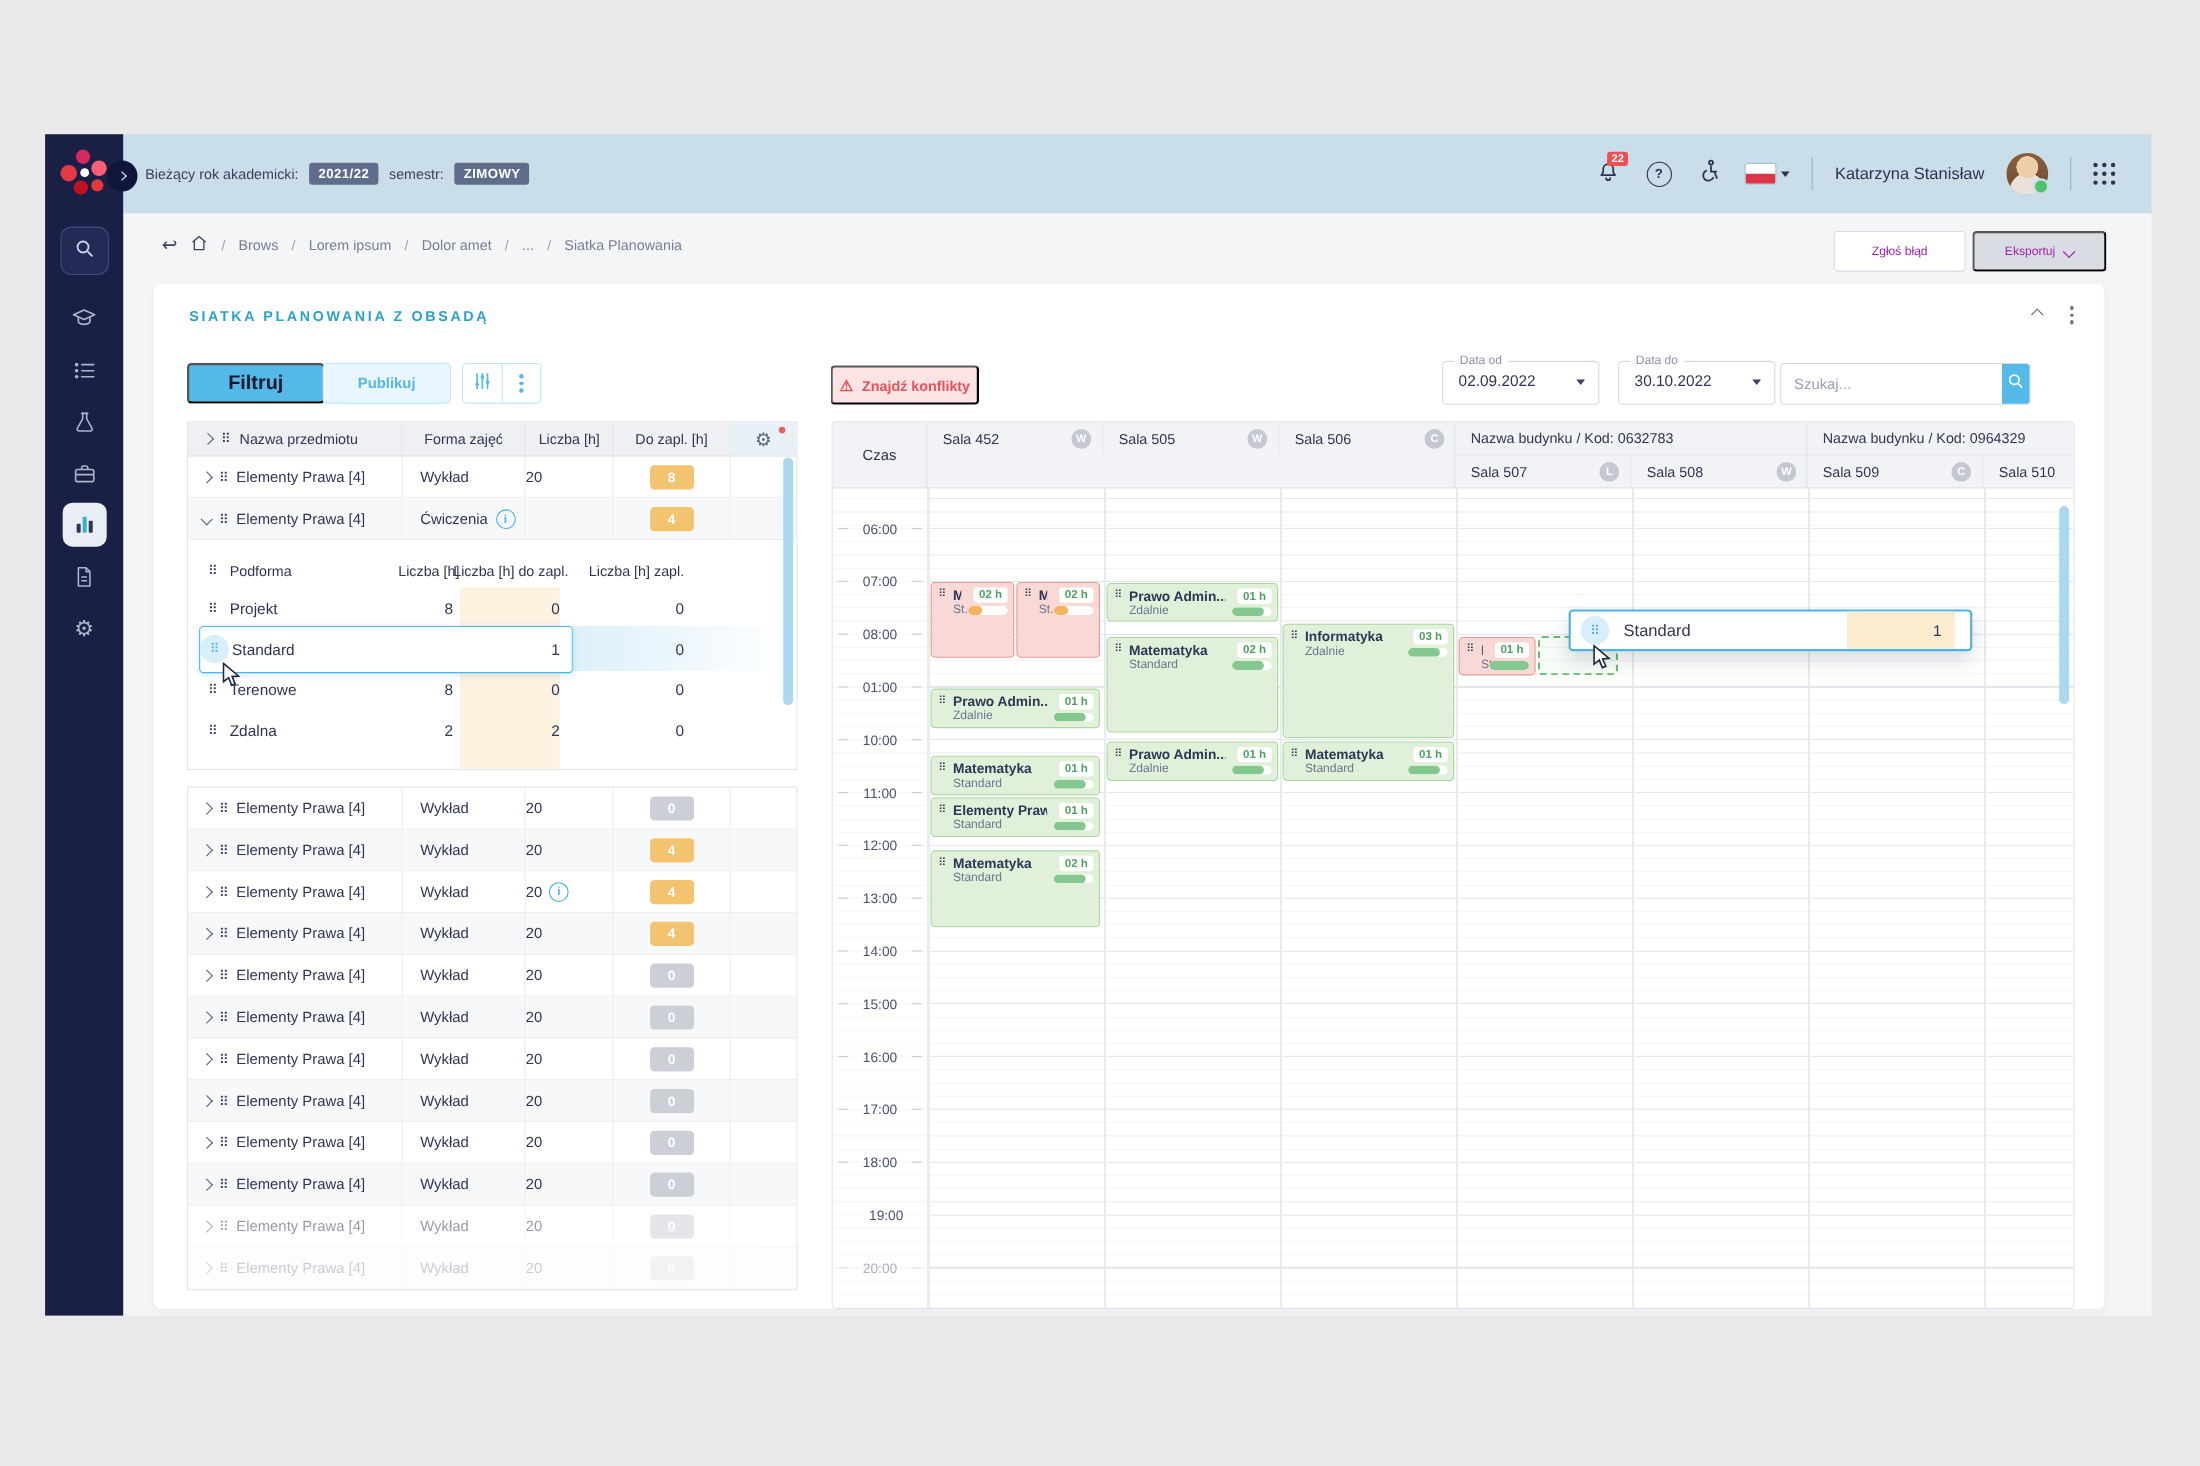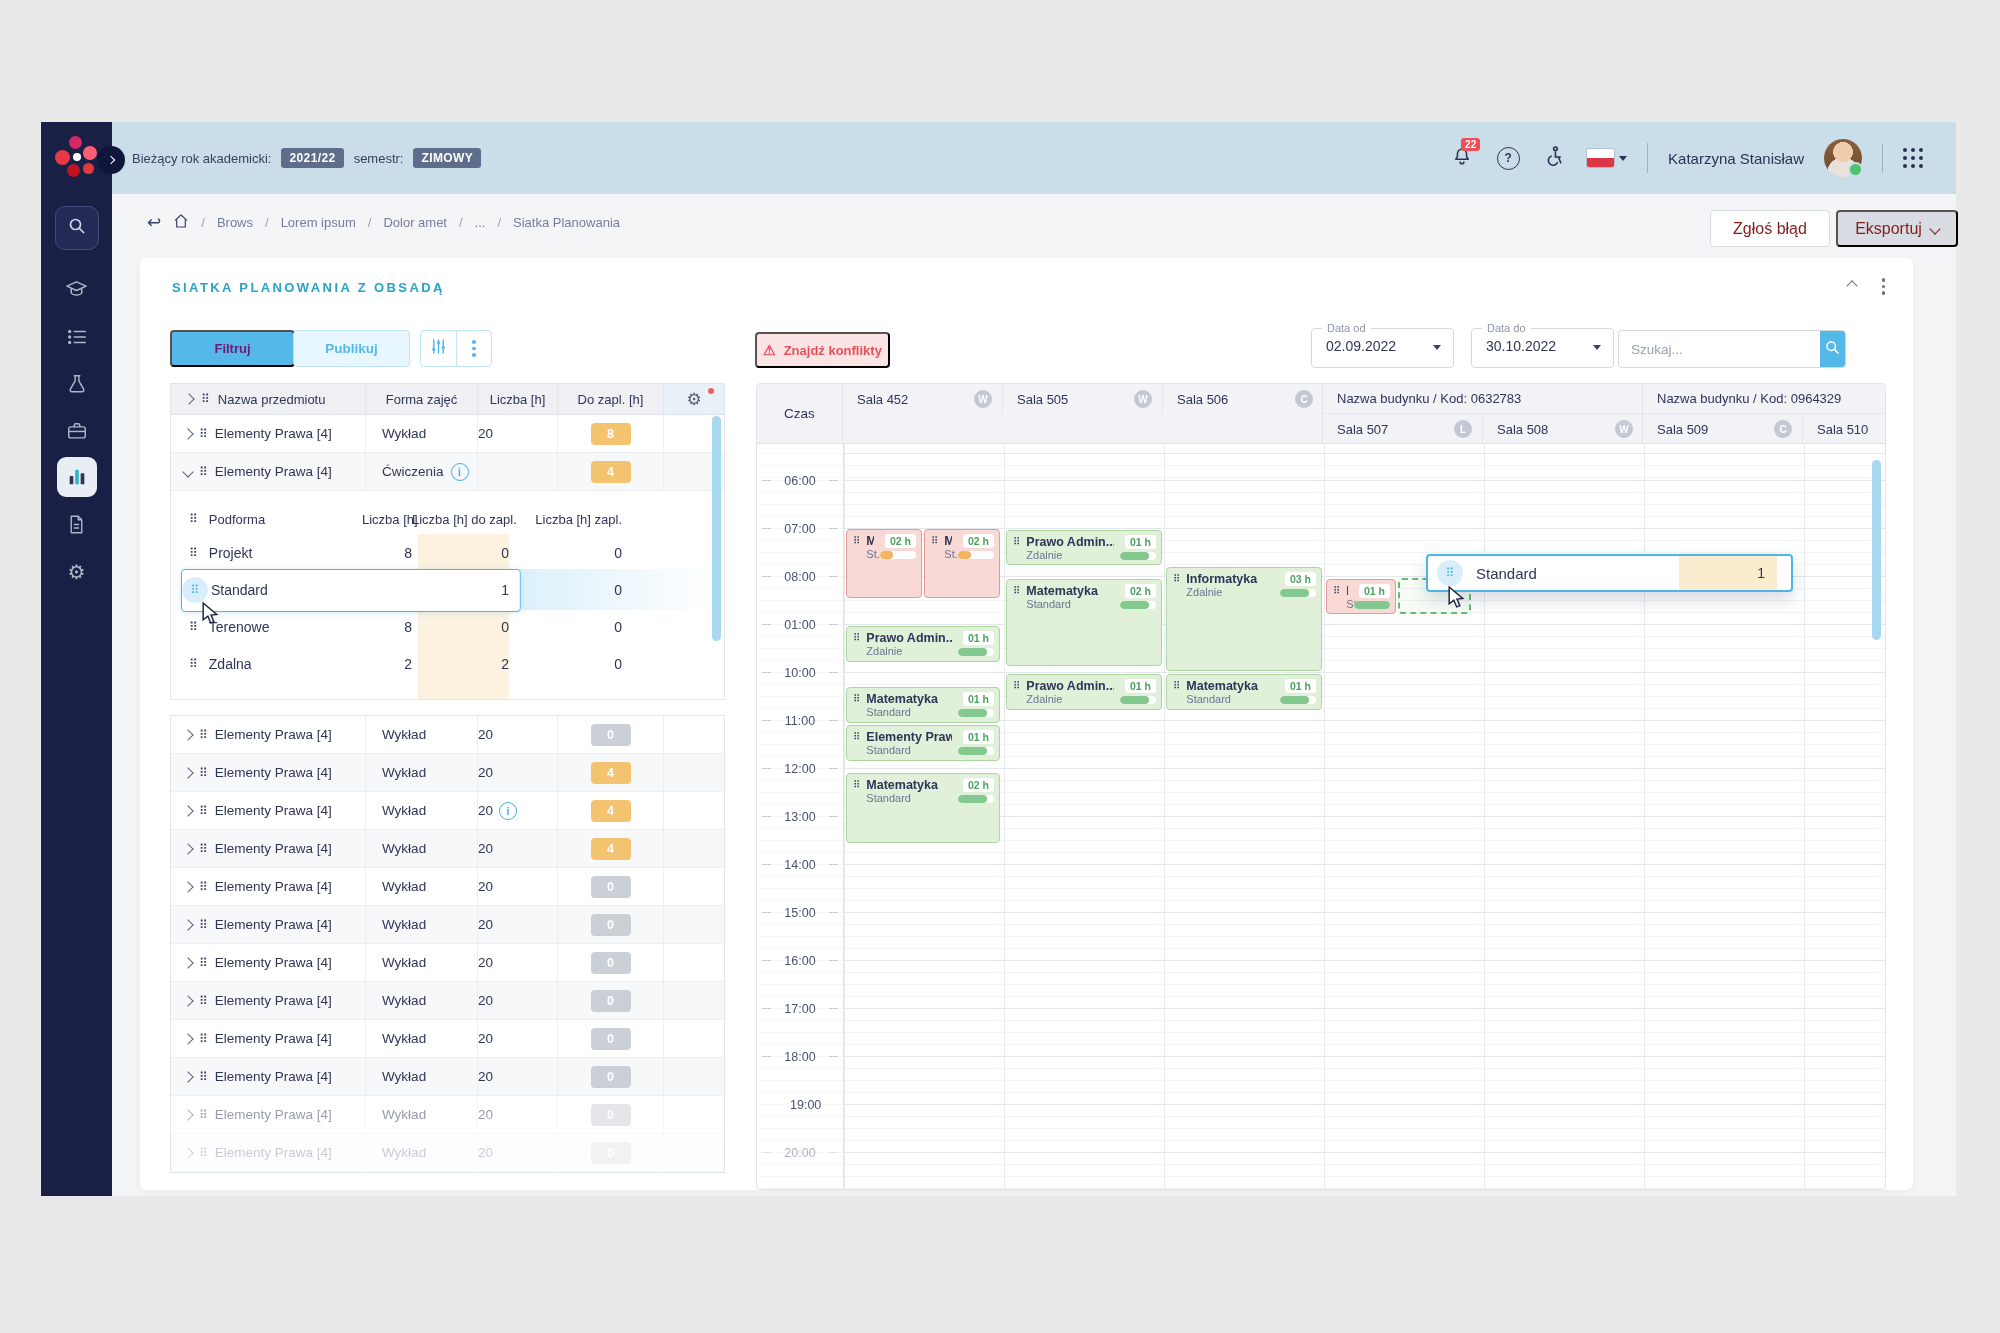--- a/index.html
+++ b/index.html
@@ -40,35 +40,35 @@
   .avatar .dot{position:absolute;right:-1px;bottom:0;width:11px;height:11px;border-radius:50%;background:#4cc36b;border:2px solid #c9dee9;}
   .grid9{display:grid;grid-template-columns:repeat(3,5px);grid-template-rows:repeat(3,5px);gap:3px;}
   .grid9 i{width:4px;height:4px;border-radius:50%;background:#2b3355;}
   
   .main{position:absolute;left:71px;top:72px;right:0;bottom:0;}
   .bc-row{position:absolute;left:35px;top:18px;display:flex;align-items:center;gap:12px;font-size:13px;color:#767e97;}
   .bc-back{font-size:17px;color:#3a4166;}
   .bc-sep{color:#9aa1b5;}
   .crumb{color:#767e97;}
   .pa{position:absolute;top:16px;height:37px;border-radius:4px;display:flex;align-items:center;justify-content:center;
-     font-size:16px;color:#7f1d1d;margin-left:43px;}
+     font-size:11px;color:#a21caf;}
   .pa-report{left:1555px;width:120px;background:#fff;border:1px solid #d6dae1;}
   .pa-export{left:1681px;width:122px;background:#d9dde3;gap:9px;}
   .chev{display:inline-block;width:7px;height:7px;border-right:1.8px solid currentColor;border-bottom:1.8px solid currentColor;}
   .chev.r{transform:rotate(-45deg);} .chev.d{transform:rotate(45deg);} .chev.u{transform:rotate(-135deg);}
   
   .card{position:absolute;left:28px;top:64px;width:1773px;height:932px;background:#fff;border-radius:6px;
     box-shadow:0 2px 10px rgba(30,40,70,.05);overflow:hidden;}
   .card-title{position:absolute;left:32px;top:22px;font-size:13px;font-weight:700;letter-spacing:2.4px;color:#2ba3c9;}
   .card-tr{position:absolute;right:28px;top:20px;display:flex;gap:26px;align-items:center;color:#6a7188;}
   .kebab{display:flex;flex-direction:column;gap:3px;}
   .kebab i{width:3.5px;height:3.5px;border-radius:50%;background:currentColor;}
   
   .btn-filter{position:absolute;left:30px;top:72px;width:125px;height:37px;background:#54b9e9;border-radius:4px;
-    color:#701a75;font-size:13px;font-weight:700;display:flex;align-items:center;justify-content:center;}
+    color:#0f172a;font-size:18px;font-weight:700;display:flex;align-items:center;justify-content:center;}
   .btn-publish{position:absolute;left:153px;top:72px;width:117px;height:37px;background:#e8f6fd;border:1px solid #bfe5f7;border-radius:4px;
     color:#54b9e9;font-size:13.5px;font-weight:700;display:flex;align-items:center;justify-content:center;box-sizing:border-box;}
   .btn-split{position:absolute;left:280px;top:72px;width:72px;height:37px;border:1px solid #bfe5f7;border-radius:4px;display:flex;box-sizing:border-box;}
   .btn-split>div{flex:1;display:flex;align-items:center;justify-content:center;color:#54b9e9;}
   .btn-split>div:first-child{border-right:1px solid #bfe5f7;}
   .kebab.blue i{background:#54b9e9;}
   .btn-conflict{position:absolute;left:615px;top:74px;width:135px;height:36px;background:#fce3e4;border-radius:4px;
     color:#e8505b;font-size:13px;font-weight:700;display:flex;align-items:center;justify-content:center;gap:8px;}
   .warn{font-size:14px;}
   .datebox{position:absolute;top:70px;height:40px;width:143px;background:#fff;border:1px solid #d4d9e0;border-radius:4px;box-sizing:border-box;}

